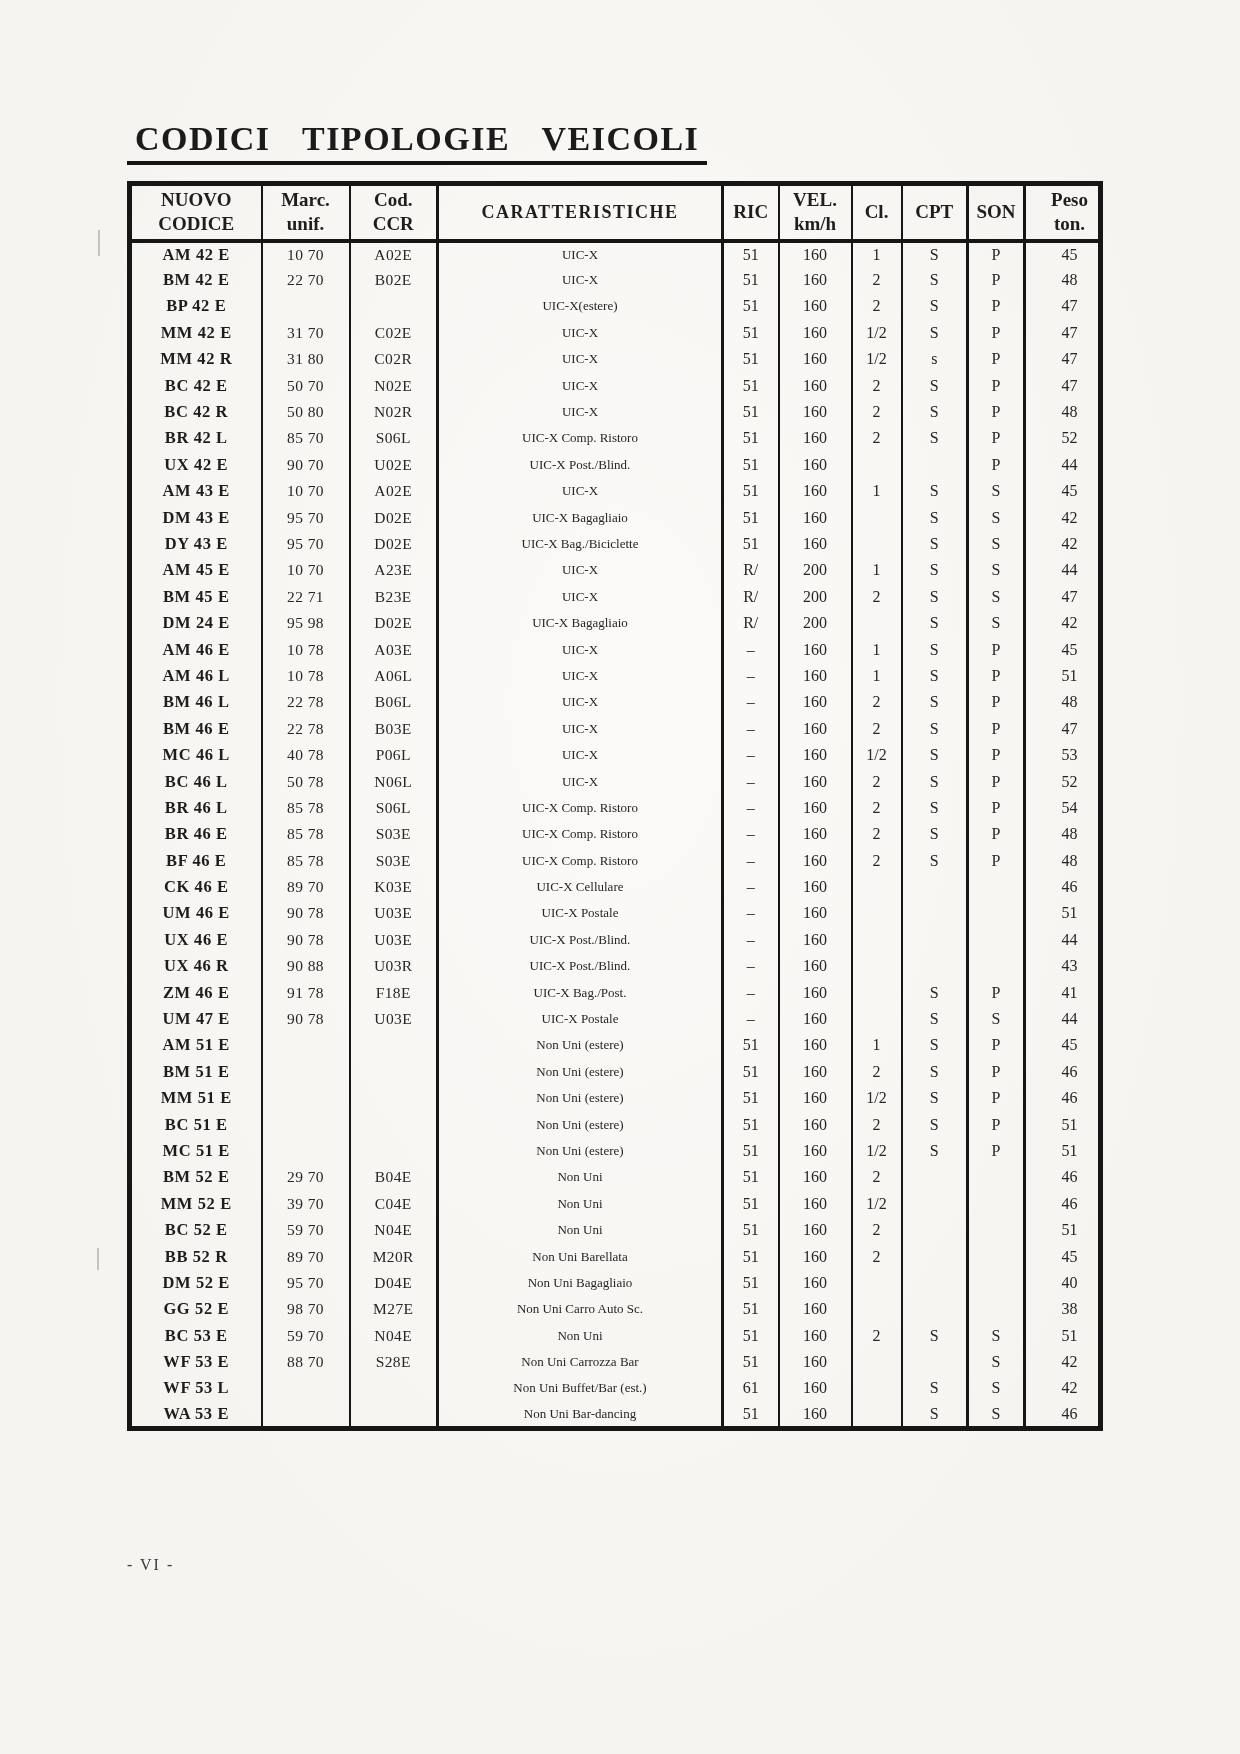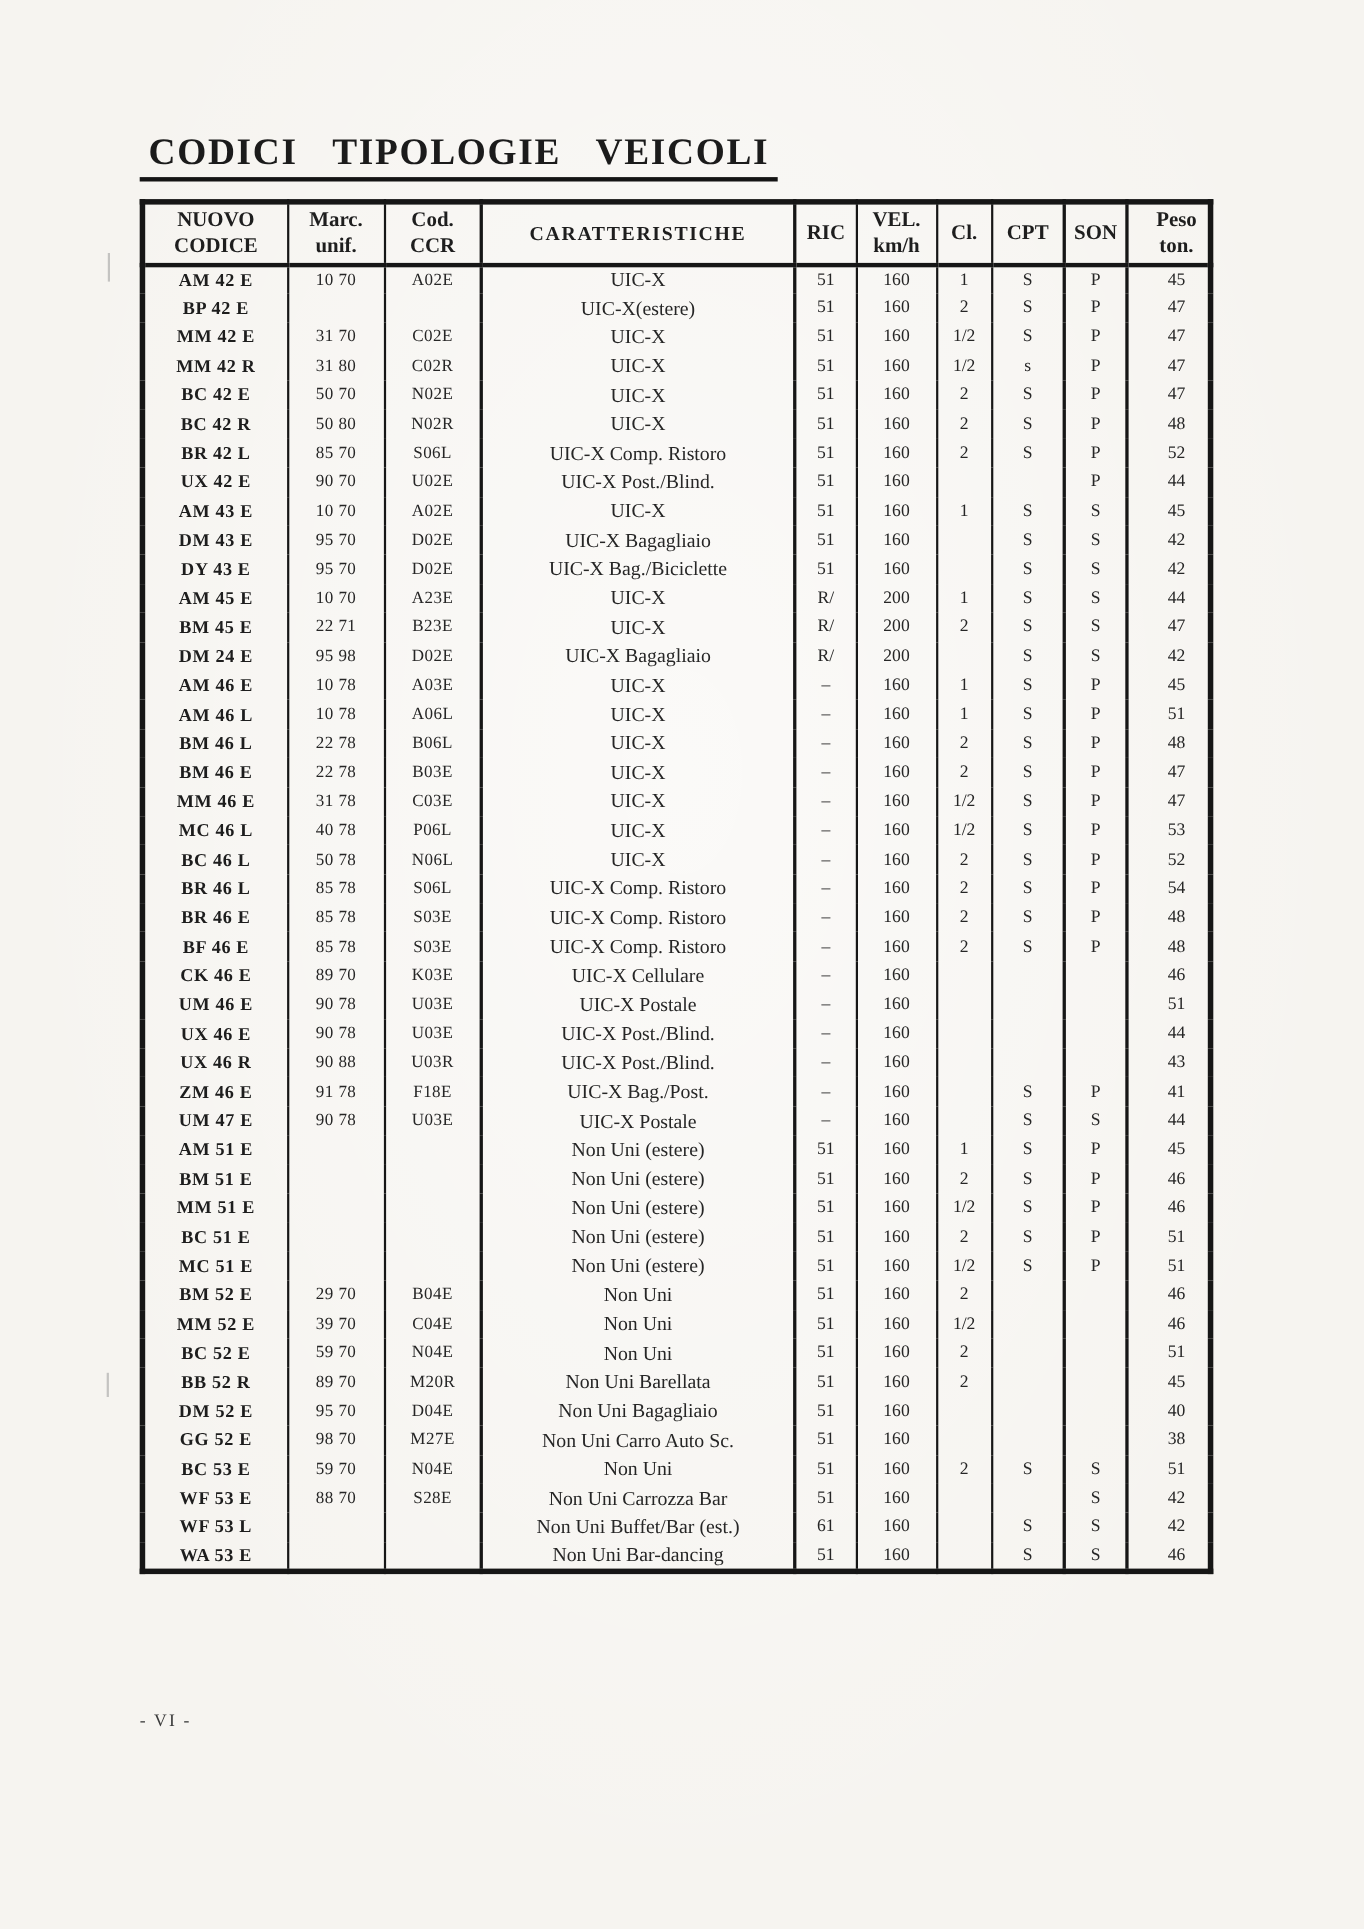--- a/index.html
+++ b/index.html
@@ -75,21 +75,21 @@
     color:#1e1e1e;
   }
   thead th.col-car{font-size:18px;letter-spacing:1.5px;}
   thead th .hline{line-height:24px;}
   tbody tr{height:26.4px;}
   tbody td{
     font-size:16px;
     color:#262626;
   }
   td.col-code{font-weight:bold;font-size:16.5px;letter-spacing:.6px;color:#1d1d1d;}
-  td.col-car{font-size:18px;}
+  td.col-car{font-size:13px;}
   td.col-marc,td.col-ccr{font-size:15.5px;letter-spacing:.4px;}
   .footer{
     position:absolute;left:127px;top:1556px;width:971px;
     text-align:left;
     font-size:16px;
     letter-spacing:2px;
     color:#3a3a3a;
   }
   .artifact{
     position:absolute;background:#9a9a9a;opacity:.55;
@@ -165,20 +165,32 @@
           <td class="col-ccr">A02E</td>
           <td class="col-car">UIC-X</td>
           <td class="col-ric">51</td>
           <td class="col-vel">160</td>
           <td class="col-cl">1</td>
           <td class="col-cpt">S</td>
           <td class="col-son">P</td>
           <td class="col-peso">45</td>
         </tr>
         <tr>
+          <td class="col-code">BM 42 E</td>
+          <td class="col-marc">22 70</td>
+          <td class="col-ccr">B02E</td>
+          <td class="col-car">UIC-X</td>
+          <td class="col-ric">51</td>
+          <td class="col-vel">160</td>
+          <td class="col-cl">2</td>
+          <td class="col-cpt">S</td>
+          <td class="col-son">P</td>
+          <td class="col-peso">48</td>
+        </tr>
+        <tr>
           <td class="col-code">BP 42 E</td>
           <td class="col-marc"></td>
           <td class="col-ccr"></td>
           <td class="col-car">UIC-X(estere)</td>
           <td class="col-ric">51</td>
           <td class="col-vel">160</td>
           <td class="col-cl">2</td>
           <td class="col-cpt">S</td>
           <td class="col-son">P</td>
           <td class="col-peso">47</td>
@@ -364,32 +376,20 @@
           <td class="col-peso">48</td>
         </tr>
         <tr>
           <td class="col-code">BM 46 E</td>
           <td class="col-marc">22 78</td>
           <td class="col-ccr">B03E</td>
           <td class="col-car">UIC-X</td>
           <td class="col-ric">–</td>
           <td class="col-vel">160</td>
           <td class="col-cl">2</td>
-          <td class="col-cpt">S</td>
-          <td class="col-son">P</td>
-          <td class="col-peso">47</td>
-        </tr>
-        <tr>
-          <td class="col-code">MM 46 E</td>
-          <td class="col-marc">31 78</td>
-          <td class="col-ccr">C03E</td>
-          <td class="col-car">UIC-X</td>
-          <td class="col-ric">–</td>
-          <td class="col-vel">160</td>
-          <td class="col-cl">1/2</td>
           <td class="col-cpt">S</td>
           <td class="col-son">P</td>
           <td class="col-peso">47</td>
         </tr>
         <tr>
           <td class="col-code">MC 46 L</td>
           <td class="col-marc">40 78</td>
           <td class="col-ccr">P06L</td>
           <td class="col-car">UIC-X</td>
           <td class="col-ric">–</td>

